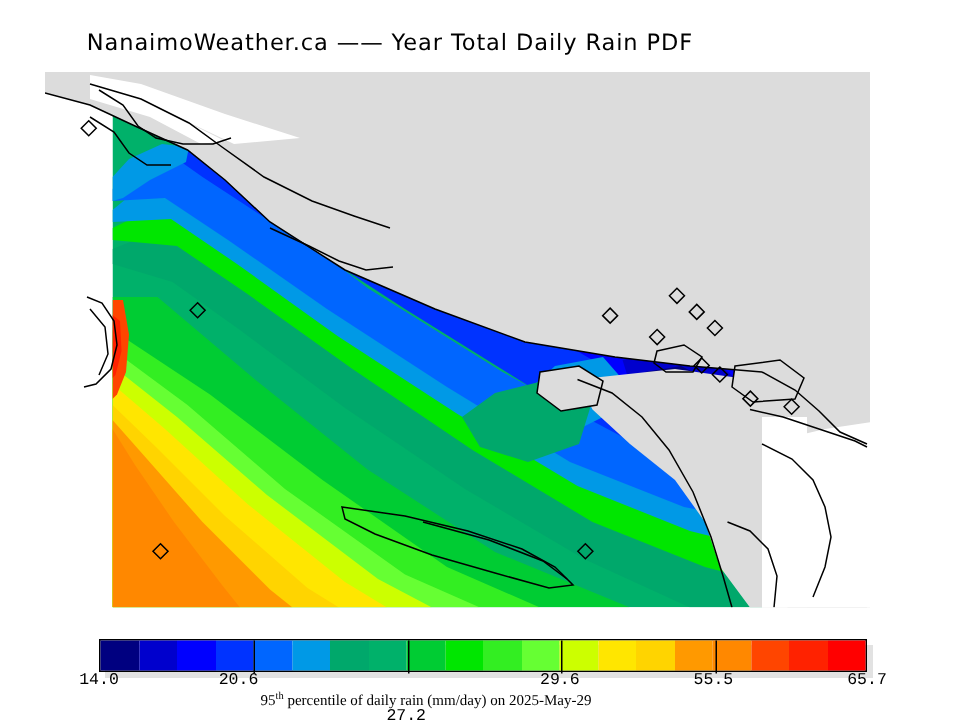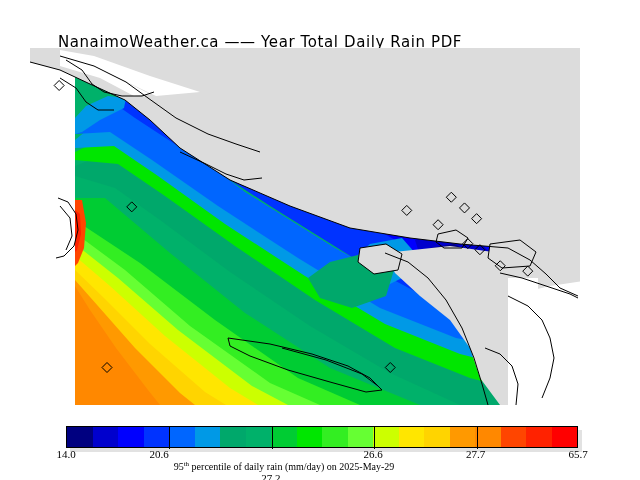--- a/index.html
+++ b/index.html
@@ -13,21 +13,21 @@
     position: relative;
     overflow: hidden;
     font-family: "DejaVu Sans", sans-serif;
     -webkit-font-smoothing: none;
   }
 
   
   #chart-title {
     position: absolute;
     left: 0;
-    top: 33px;
+    top: 19px;
     width: 520px;
     text-align: center;
     font-family: "DejaVu Sans", sans-serif;
     font-size: 15px;
     letter-spacing: 0.6px;
     color: #000000;
     white-space: pre;
   }
 
   
@@ -87,21 +87,21 @@
   #cbar-ticklabels {
     position: absolute;
     left: 0px;
     top: 448px;
     width: 640px;
     height: 14px;
   }
   .cbar-ticklabel {
     position: absolute;
     top: 0;
-    font-family: Liberation Serif, serif;
+    font-family: Liberation Mono, monospace;
     font-size: 11px;
     color: #000000;
     white-space: pre;
     transform: translateX(-50%);
   }
 
   #cbar-caption {
     position: absolute;
     left: 0;
     top: 460px;
@@ -296,18 +296,18 @@
       <div class="cbar-tickline" style="left: 205px;"></div>
       <div class="cbar-tickline" style="left: 307px;"></div>
       <div class="cbar-tickline" style="left: 410px;"></div>
     </div>
 </div>
 
 <div id="cbar-ticklabels">
     <div class="cbar-ticklabel" style="left: 66px;">14.0</div>
     <div class="cbar-ticklabel" style="left: 159px;">20.6</div>
     <div class="cbar-ticklabel" style="left: 270.8px; margin-top: 24px;">27.2</div>
-    <div class="cbar-ticklabel" style="left: 373.2px;">26.6</div>
-    <div class="cbar-ticklabel" style="left: 475.6px;">27.7</div>
+    <div class="cbar-ticklabel" style="left: 373.2px;">29.6</div>
+    <div class="cbar-ticklabel" style="left: 475.6px;">55.5</div>
     <div class="cbar-ticklabel" style="left: 578px;">65.7</div>
   </div>
 
 <div id="cbar-caption">95<sup>th</sup> percentile of daily rain (mm/day) on 2025-May-29</div>
 
 </body></html>

